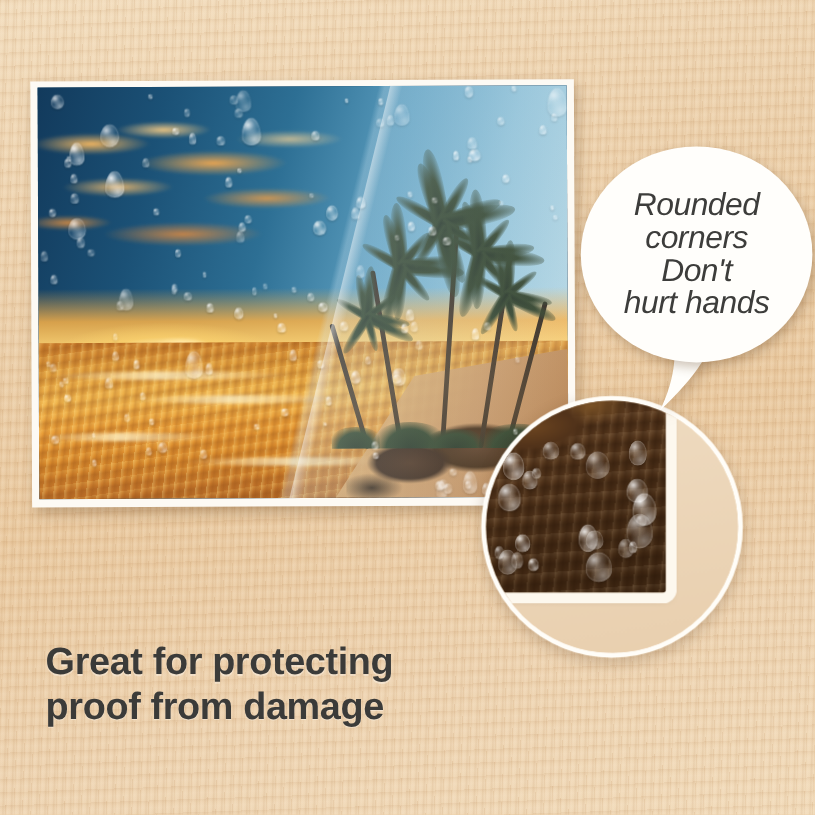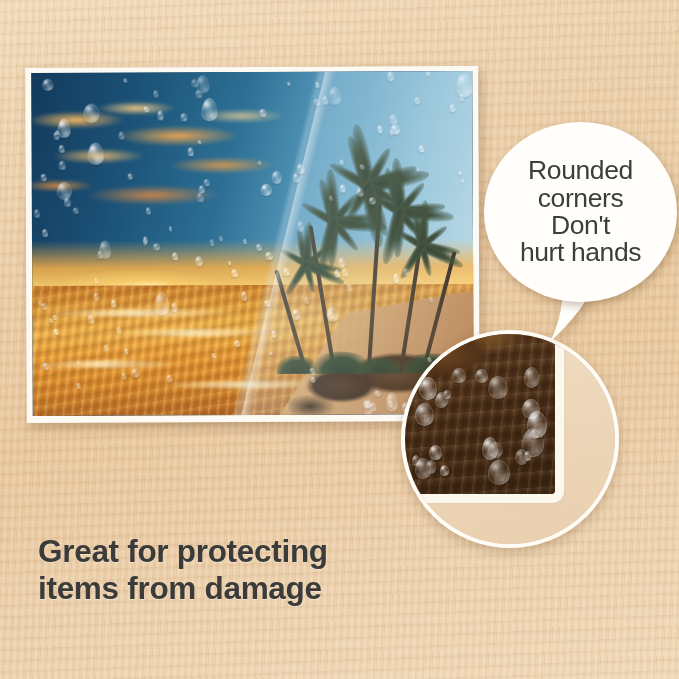--- a/index.html
+++ b/index.html
@@ -177,20 +177,21 @@
   
   .bubble {
     position:absolute;
     left:484px; top:122px;
     width:193px; height:180px;
     background:#fffefb;
     border-radius:50% / 50%;
     box-shadow:2px 4px 9px rgba(92,58,26,0.30);
     display:flex; align-items:center; justify-content:center;
     z-index:6;
+    font-style:italic;
   }
   .bubble-text {
     text-align:center;
     color:#3d3d3b;
     font-size:26.5px;
     font-weight:400;
     line-height:1.03;
     letter-spacing:-0.4px;
     white-space:pre-line;
     width:205px;
@@ -532,15 +533,15 @@
           <div class="drop" style="position: absolute; width: 12.9759px; height: 15.3274px; left: 23.9507px; top: 111.079px; opacity: 0.93;"></div>
           <div class="drop" style="position: absolute; width: 18.1612px; height: 23.3011px; left: 13.9866px; top: 42.9995px; opacity: 0.99;"></div>
           <div class="drop" style="position: absolute; width: 7.17569px; height: 10.0165px; left: 119.11px; top: 116.643px; opacity: 0.84;"></div>
           <div class="drop" style="position: absolute; width: 13.7194px; height: 14.6382px; left: 47.053px; top: 34.2324px; opacity: 0.72;"></div>
         </div>
     </div>
   </div>
 
 
   <div class="tagline">Great for protecting
-items from damage</div>
+proof from damage</div>
 
 </div>
 
 </body></html>

